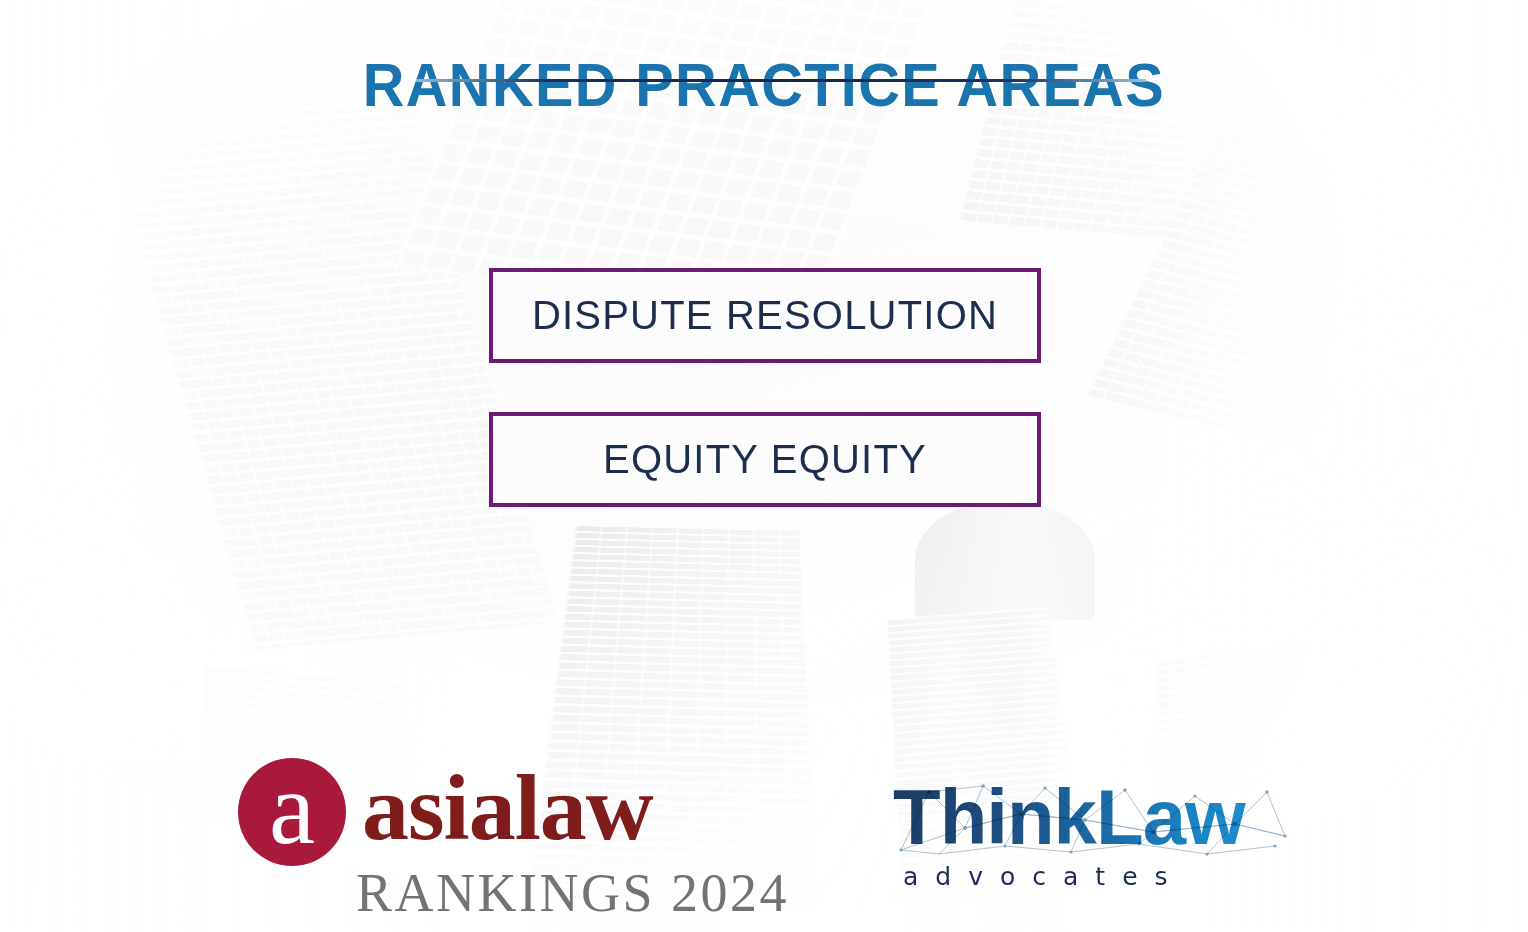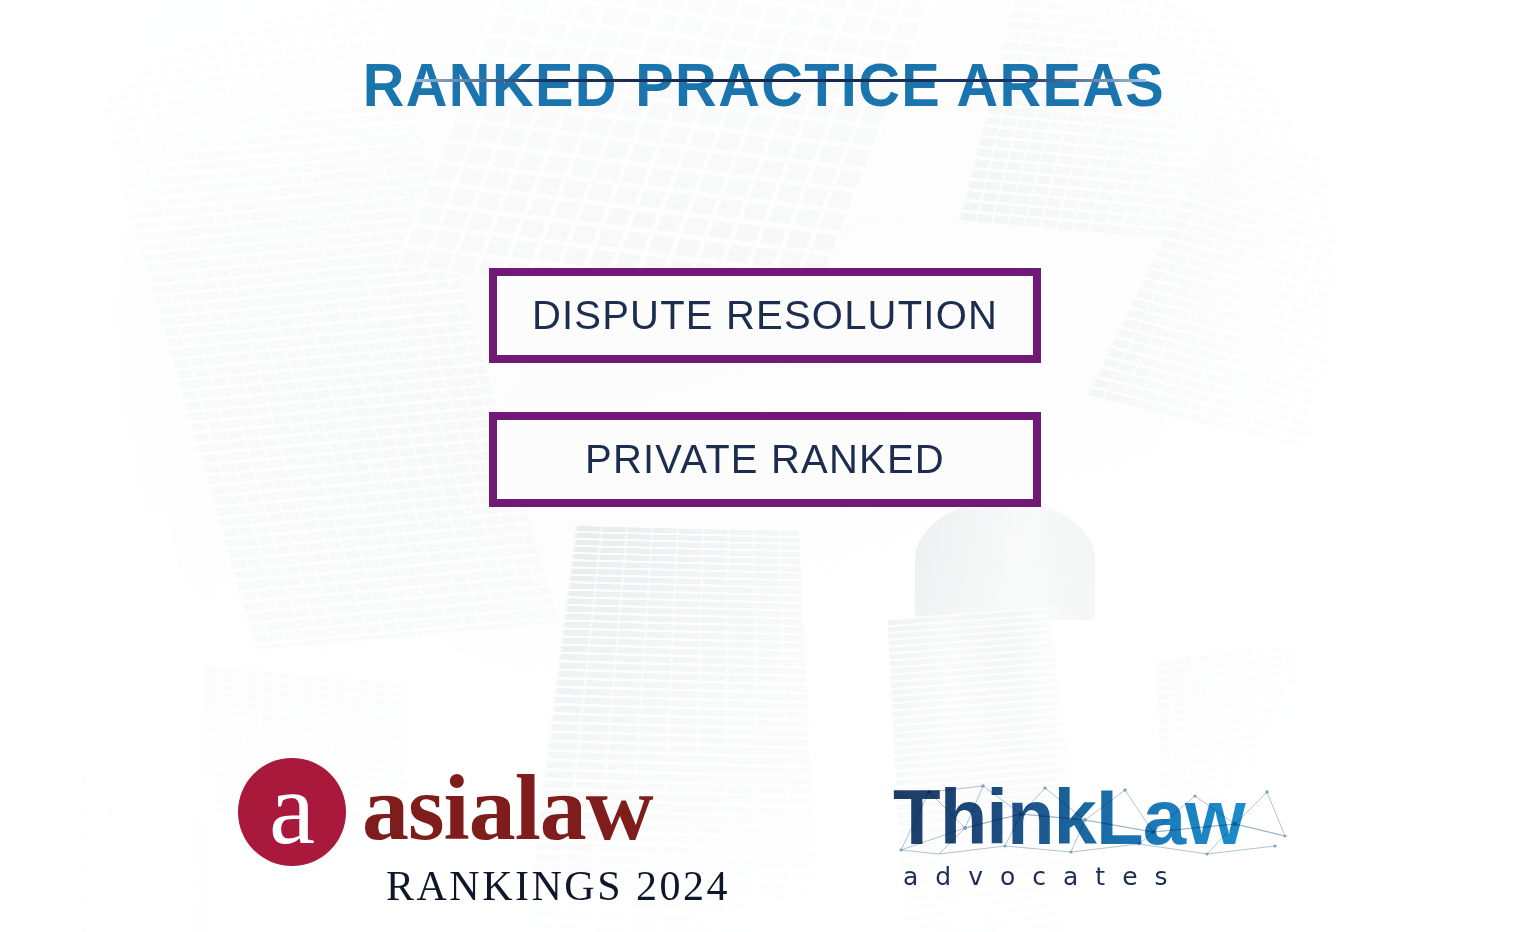--- a/index.html
+++ b/index.html
@@ -135,21 +135,21 @@
   .boxes {
     position: absolute;
     left: 489px;
     top: 268px;
     width: 552px;
   }
   .area-box {
     box-sizing: border-box;
     width: 552px;
     height: 95px;
-    border: 8px solid #701a75;
+    border: 4px solid #701a75;
     background: rgba(252,252,252,0.92);
     display: flex;
     align-items: center;
     justify-content: center;
     margin-bottom: 49px;
   }
   .area-box .label {
     font-family: "Liberation Sans", sans-serif;
     font-weight: 400;
     font-size: 40px;
@@ -184,27 +184,27 @@
     top: 8px;
     font-family: "Liberation Serif", serif;
     font-weight: 700;
     font-size: 94px;
     line-height: 1;
     color: #7f1d1d;
     letter-spacing: -1px;
   }
   .al-sub {
     position: absolute;
-    left: 148px;
+    left: 118px;
     top: 110px;
     font-family: "Liberation Serif", serif;
     font-weight: 400;
-    font-size: 42px;
+    font-size: 54px;
     letter-spacing: 2.5px;
-    color: #0f172a;
+    color: #737373;
     white-space: nowrap;
   }
 
   
   .thinklaw {
     position: absolute;
     left: 893px;
     top: 778px;
     width: 400px;
     height: 140px;
@@ -281,21 +281,21 @@
   <div class="title-wrap">
     <h1 class="title">RANKED PRACTICE AREAS</h1>
   </div>
   <div class="title-rule"></div>
 
   <div class="boxes">
     <div class="area-box">
       <span class="label">DISPUTE RESOLUTION</span>
     </div>
     <div class="area-box">
-      <span class="label">PRIVATE RANKED</span>
+      <span class="label">EQUITY EQUITY</span>
     </div>
   </div>
 
   <div class="asialaw">
     <div class="al-mark">a</div>
     <div class="al-word">asialaw</div>
     <div class="al-sub">RANKINGS 2024</div>
   </div>
 
   <div class="thinklaw">

